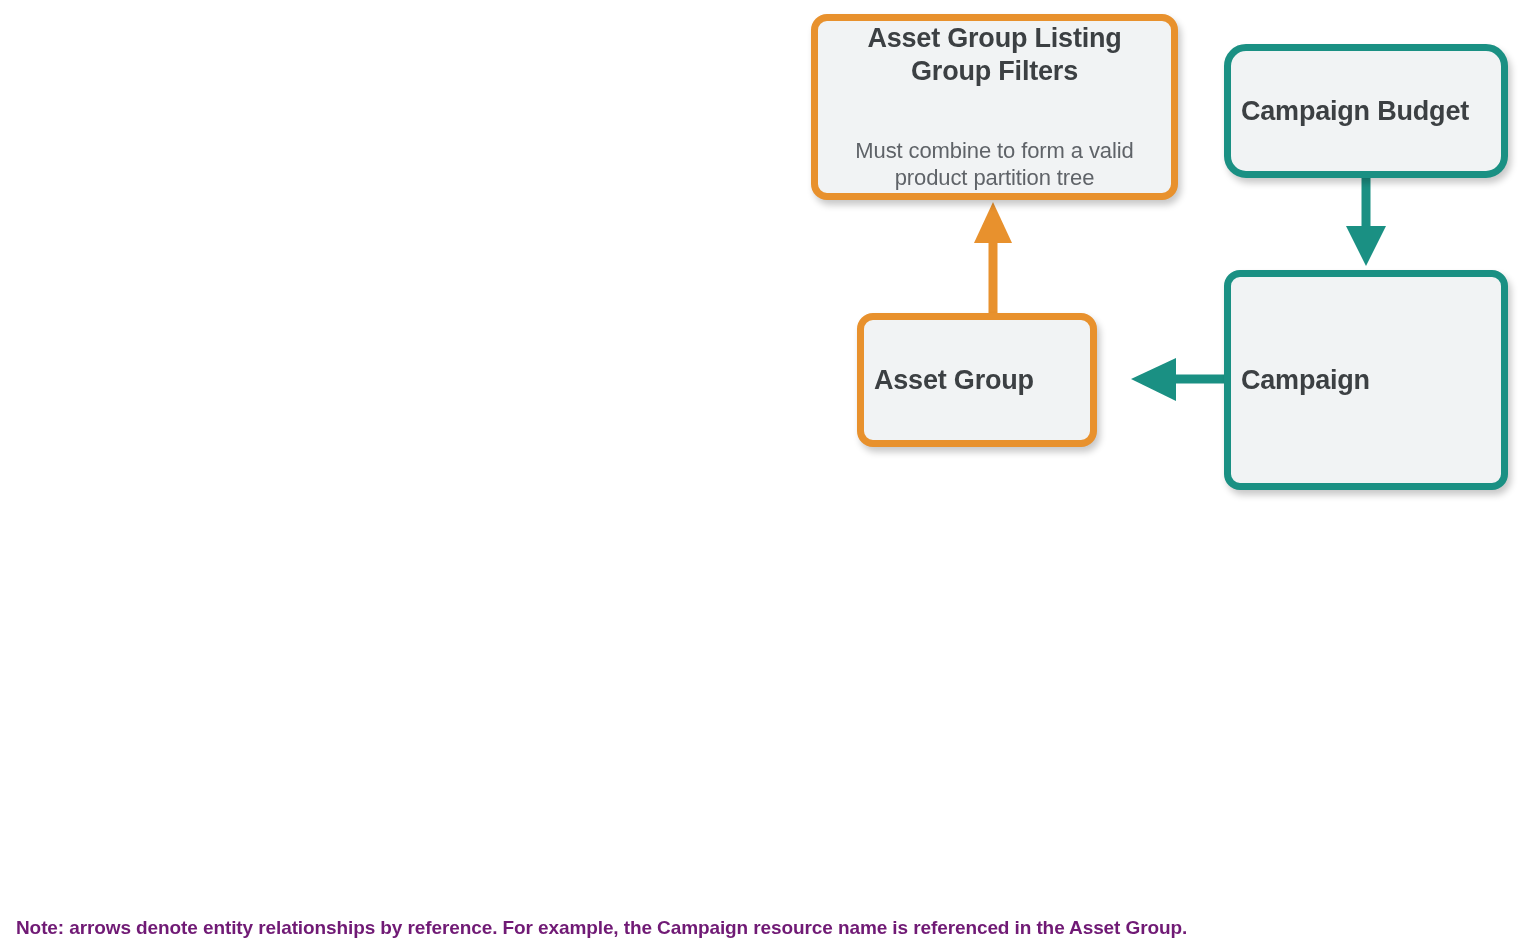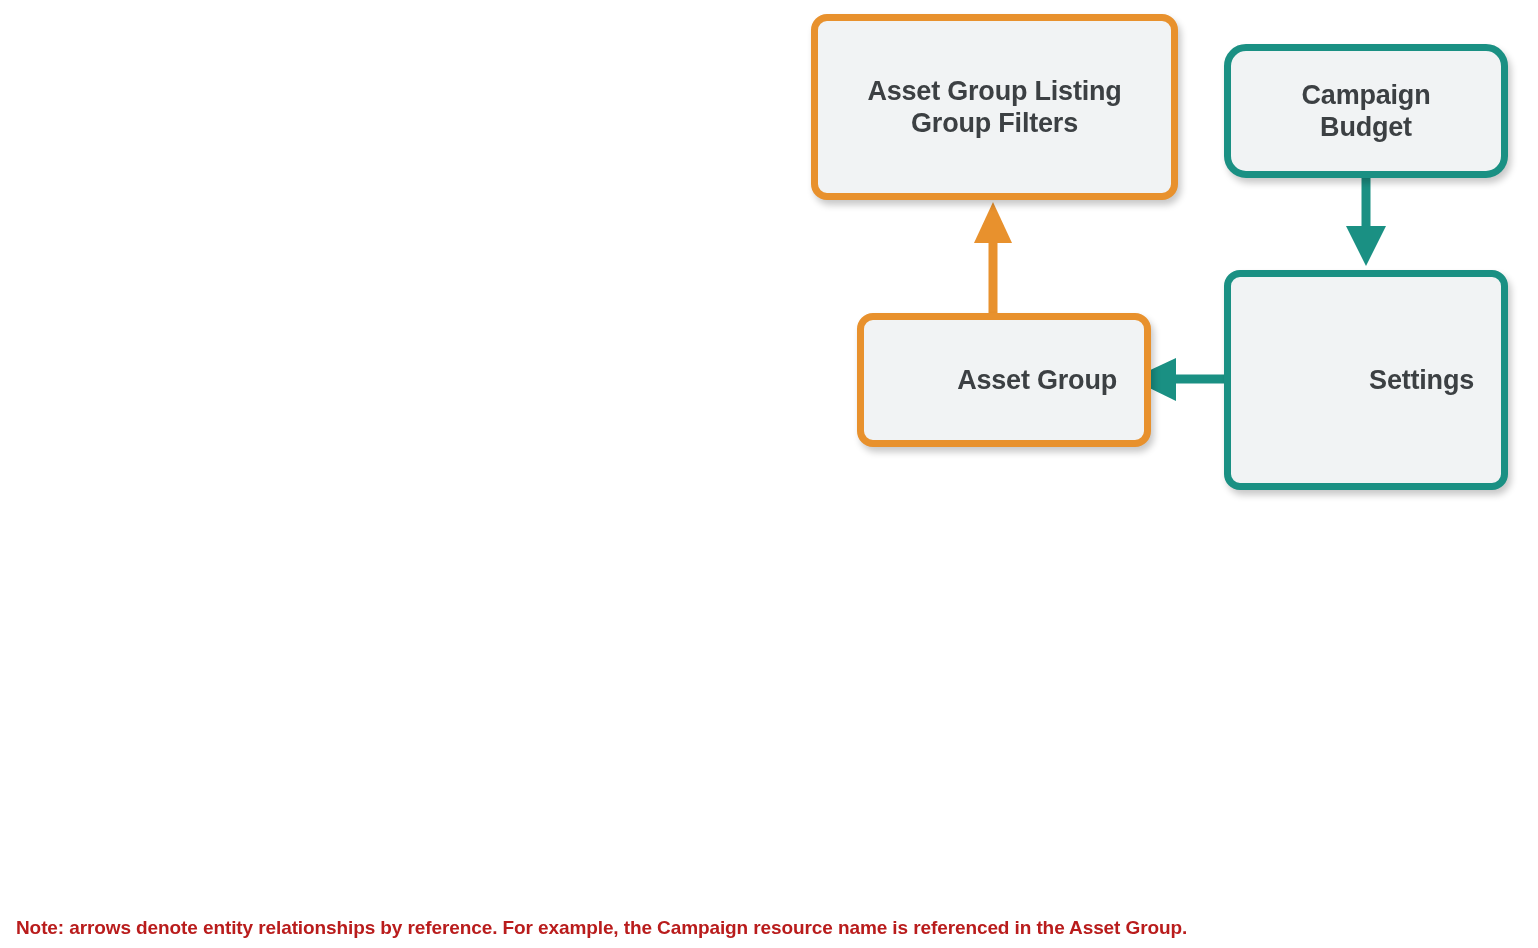--- a/index.html
+++ b/index.html
@@ -36,26 +36,26 @@
   
   .node {
     position: absolute;
     box-sizing: border-box;
     background: #f1f3f4;
     border-style: solid;
     border-width: 7px;
     border-radius: 16px;
     display: flex;
     flex-direction: column;
-    align-items: flex-end;
+    align-items: flex-start;
     justify-content: center;
     text-align: center;
     box-shadow: 3px 5px 7px rgba(0,0,0,0.22);
     z-index: 2;
-    padding: 4px 27px;
+    padding: 4px 10px;
     gap: 44px;
   }
   .node.orange { border-color: #e8912d; }
   .node.teal   { border-color: #1a9083; }
 
   .node-title {
     font-size: 27px;
     font-weight: bold;
     color: #3c4043;
     line-height: 1.20;
@@ -71,34 +71,34 @@
   }
 
   
   #node-aglgf {
     left: 811px;  top: 14px;   width: 367px;  height: 186px;
   }
   #node-campaign-budget {
     left: 1224px; top: 44px;   width: 284px;  height: 134px; border-radius: 22px;
   }
   #node-asset-group {
-    left: 857px;  top: 313px;  width: 294px;  height: 134px;
+    left: 857px;  top: 313px;  width: 240px;  height: 134px;
   }
   #node-campaign {
     left: 1224px; top: 270px;  width: 284px;  height: 220px;
   }
 
   
   #footnote {
     position: absolute;
     left: 16px;
     top: 917px;
     font-size: 19px;
     font-weight: bold;
-    color: #b91c1c;
+    color: #701a75;
     letter-spacing: -0.1px;
     white-space: nowrap;
   }
 </style>
 </head>
 <body>
 
 <div id="diagram-canvas">
 
   <svg id="connectors" viewBox="0 0 1538 948" width="1538" height="948">
@@ -114,29 +114,30 @@
     </g>
 
     <g>
       <line x1="1224" y1="379" x2="1174" y2="379" stroke="#1a9083" stroke-width="9"></line>
       <polygon points="1131,379 1176,358 1176,401" fill="#1a9083"></polygon>
     </g>
   </svg>
 
   <div class="node orange" id="node-aglgf">
     <div class="node-title">Asset Group Listing Group Filters</div>
+    <div class="node-desc">Must combine to form a valid product partition tree</div>
   </div>
 
   <div class="node teal" id="node-campaign-budget">
     <div class="node-title">Campaign Budget</div>
   </div>
 
   <div class="node orange" id="node-asset-group">
     <div class="node-title">Asset Group</div>
   </div>
 
   <div class="node teal" id="node-campaign">
-    <div class="node-title">Settings</div>
+    <div class="node-title">Campaign</div>
   </div>
 
   <div id="footnote">Note: arrows denote entity relationships by reference. For example, the Campaign resource name is referenced in the Asset Group.</div>
 
 </div>
 
 </body></html>

